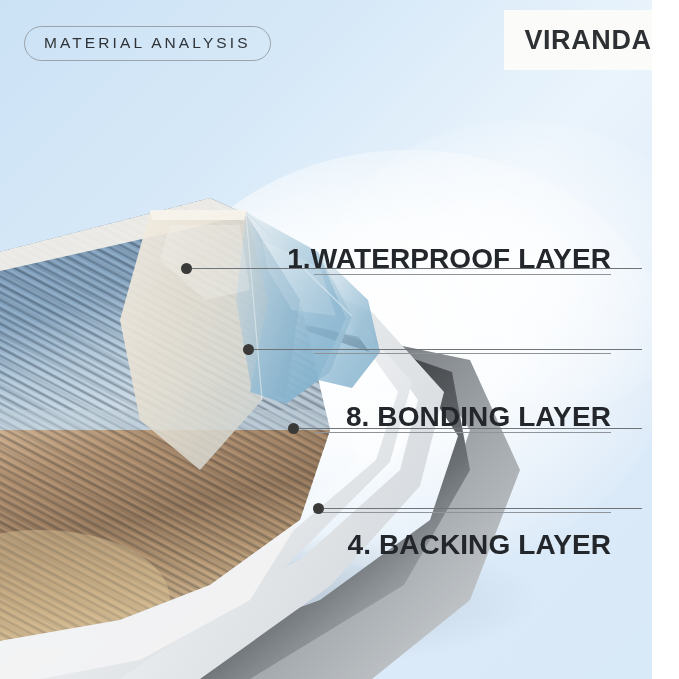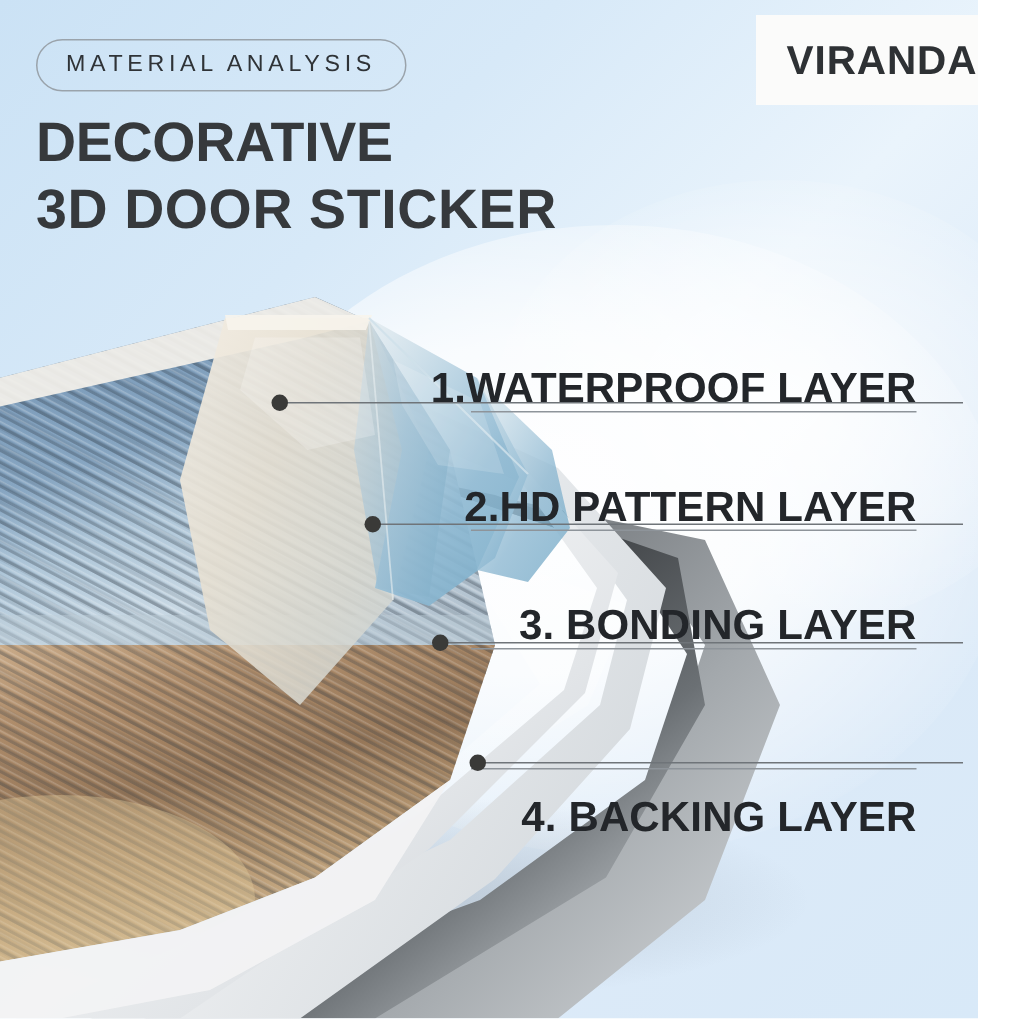--- a/index.html
+++ b/index.html
@@ -267,40 +267,35 @@
 
     <path d="M 246,212 L 352,316" stroke="#cfe0ea" stroke-width="1.4" fill="none" opacity="0.85"></path>
     <path d="M 246,214 L 262,400" stroke="#e8eef0" stroke-width="1.2" fill="none" opacity="0.6"></path>
 
     <path d="M 170,225 L 240,225 L 250,290 L 205,300 L 160,260 Z" fill="#ffffff" opacity="0.22"></path>
     <path d="M 262,240 L 320,268 L 336,316 L 292,310 L 268,270 Z" fill="#ffffff" opacity="0.16"></path>
   </svg>
 
   <div class="eyebrow">MATERIAL ANALYSIS</div>
 
-  <div class="title">
-    <div class="l1">DECORATIVE</div>
-    <div class="l2">3D DOOR STICKER</div>
-  </div>
 
   <div class="logo-box">
     <span>VIRANDA</span>
   </div>
 
   <div class="callout-label" style="top:243px;">1.WATERPROOF LAYER</div>
   <div class="rule" style="top:274px; width:297px;"></div>
   <div class="leader" style="left:190px; top:268px; width:452px;"></div>
   <div class="dot" style="left:181px; top:263px;"></div>
 
-  <div class="callout-label" style="top:322px;">2.HD PATTERN LAYER</div>
   <div class="rule" style="top:353px; width:297px;"></div>
   <div class="leader" style="left:252px; top:349px; width:390px;"></div>
   <div class="dot" style="left:243px; top:344px;"></div>
 
-  <div class="callout-label" style="top:401px;">3. BONDING LAYER</div>
+  <div class="callout-label" style="top:401px;">8. BONDING LAYER</div>
   <div class="rule" style="top:432px; width:297px;"></div>
   <div class="leader" style="left:297px; top:428px; width:345px;"></div>
   <div class="dot" style="left:288px; top:423px;"></div>
 
   <div class="callout-label" style="top:481px;margin-top:48px;">4. BACKING LAYER</div>
   <div class="rule" style="top:512px; width:297px;"></div>
   <div class="leader" style="left:322px; top:508px; width:320px;"></div>
   <div class="dot" style="left:313px; top:503px;"></div>
 
 </div>

